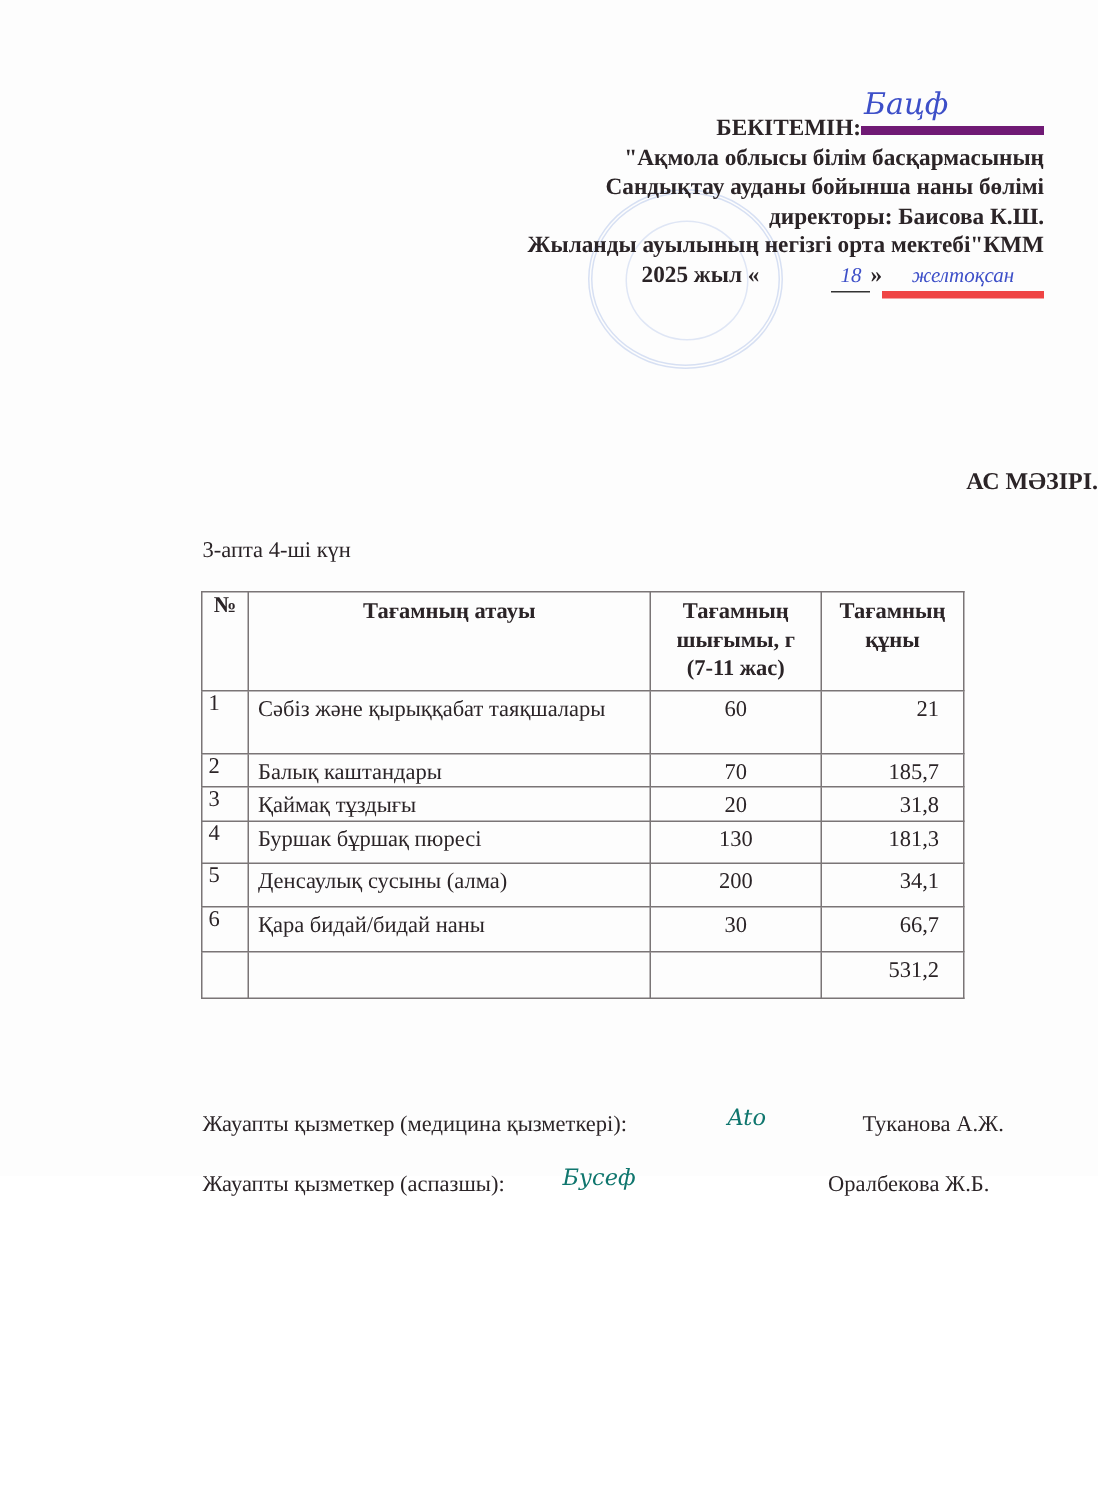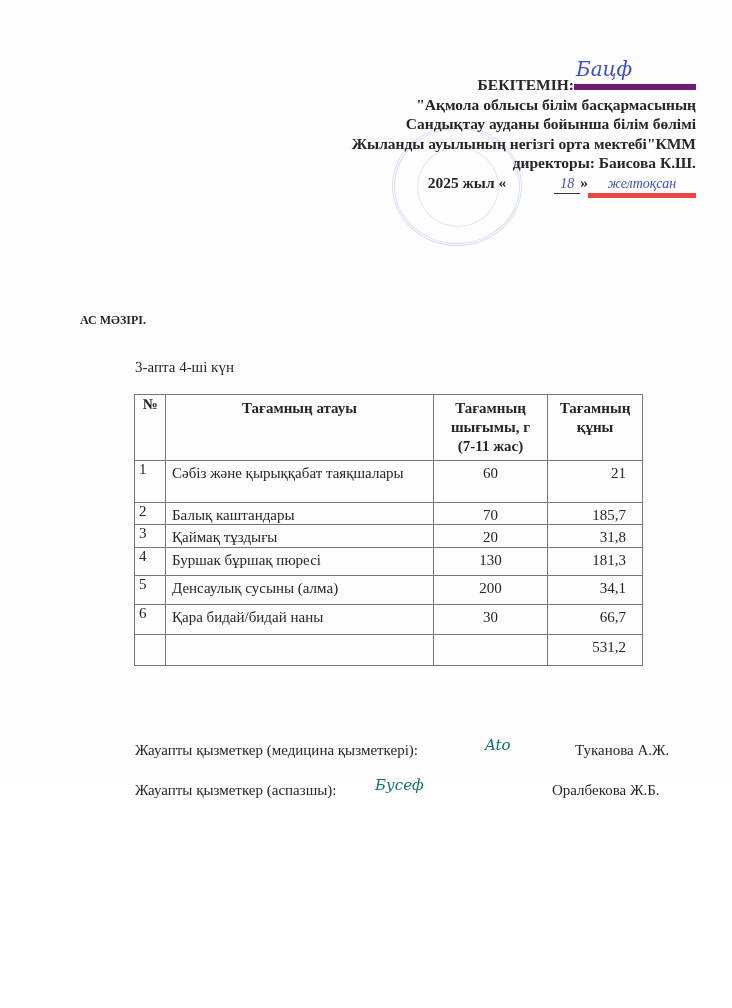--- a/index.html
+++ b/index.html
@@ -19,22 +19,22 @@
                   font-style: italic; font-weight: normal; color: #3d4fc8; font-size: 14px; margin-left: 48px; }
   .approve .month { display: inline-block; width: 108px; border-bottom: 5px solid #ef4444; text-align: center;
                     font-style: italic; font-weight: normal; color: #3d4fc8; font-size: 14px; }
 
   
   .stamp { position: absolute; left: 392px; top: 126px; width: 130px; height: 120px; border-radius: 50%;
            border: 3px double rgba(120,150,220,0.28); box-sizing: border-box; }
   .stamp-inner { position: absolute; left: 22px; top: 18px; width: 80px; height: 78px; border-radius: 50%;
                  border: 1px solid rgba(120,150,220,0.22); }
 
-  .title { position: absolute; left: 0; width: 732px; top: 313px; text-align: left;
-           font-weight: bold; font-size: 12px; color: #2b2427; }
+  .title { position: absolute; left: 0; width: 732px; top: 313px; text-align: right;
+           font-weight: bold; font-size: 16px; color: #2b2427; }
   .title span { margin-left: 80px; }
   .subtitle { position: absolute; left: 135px; top: 359px; font-size: 15px; color: #2b2427; }
 
   table.menu { position: absolute; left: 134px; top: 394px; border-collapse: collapse;
                font-size: 15px; color: #2b2427; }
   table.menu td, table.menu th { border: 1px solid #7a7576; padding: 0 6px; vertical-align: top; }
   table.menu th { font-weight: bold; text-align: center; line-height: 19px; padding-top: 4px; }
   table.menu .c-no { width: 31px; box-sizing: border-box; padding: 0 4px; }
   table.menu .c-name { width: 268px; box-sizing: border-box; }
   table.menu .c-yield { width: 114px; box-sizing: border-box; text-align: center; }
@@ -66,23 +66,23 @@
 
   <div class="stamp">
     <div class="stamp-inner"></div>
   </div>
 
   <div class="approve">
     <div class="line">
       <span>БЕКІТЕМІН:</span><span class="sigline"><span class="sig-scrawl">Бацф</span></span>
     </div>
     <div class="line">"Ақмола облысы білім басқармасының</div>
-    <div class="line">Сандықтау ауданы бойынша білім бөлімі</div>
+    <div class="line">Сандықтау ауданы бойынша наны бөлімі</div>
+    <div class="line">директоры: Баисова К.Ш.</div>
     <div class="line">Жыланды ауылының негізгі орта мектебі"КММ</div>
-    <div class="line">директоры: Баисова К.Ш.</div>
     <div class="line">
       <span>2025 жыл «</span><span class="day">18</span><span>»</span><span class="month">желтоқсан</span>
     </div>
   </div>
 
   <div class="title"><span>АС МӘЗІРІ.</span></div>
   <div class="subtitle">3-апта 4-ші күн</div>
 
   <table class="menu">
     <tbody>

